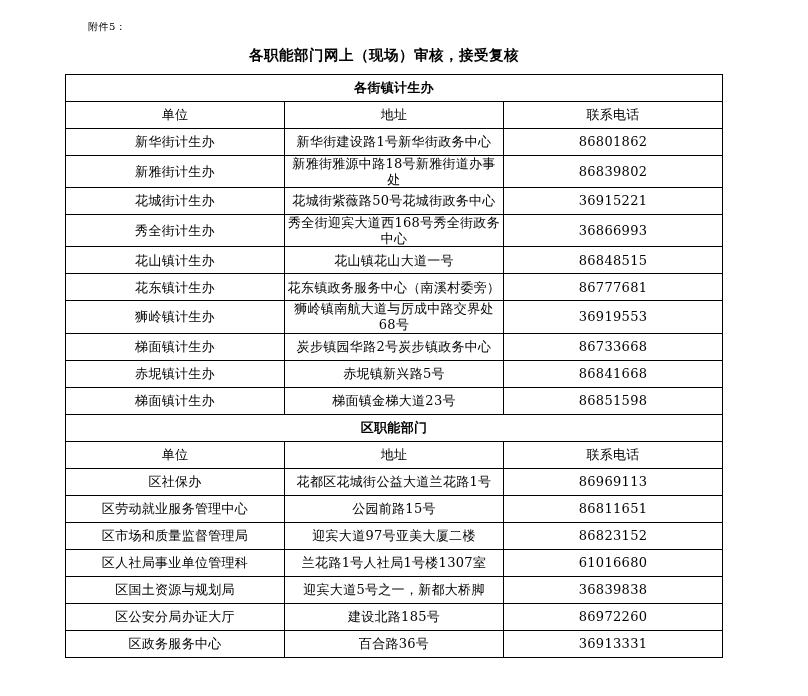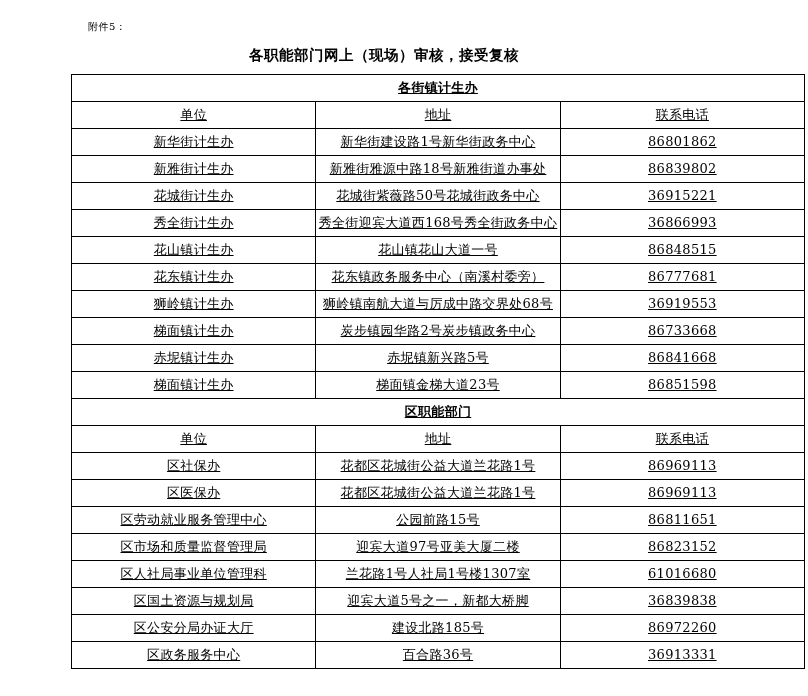--- a/index.html
+++ b/index.html
@@ -29,26 +29,25 @@
     top: 46px;
     width: 658px;
     text-align: center;
     font-size: 14.5px;
     font-weight: bold;
     font-family: Liberation Serif, serif;
     letter-spacing: 0.5px;
   }
   table.main-table {
     position: absolute;
-    left: 71px;
+    left: 65px;
     top: 74px;
-    width: 734px;
+    width: 658px;
     border-collapse: collapse;
     table-layout: fixed;
-    text-decoration: underline;
   }
   table.main-table td {
     border: 1px solid #000000;
     text-align: center;
     vertical-align: middle;
     font-size: 13px;
     font-family: "DejaVu Serif", serif;
     height: 26px;
     padding: 0 2px;
     line-height: 1.2;
@@ -143,25 +142,20 @@
         <td class="col-head c-unit">单位</td>
         <td class="col-head c-addr">地址</td>
         <td class="col-head c-tel">联系电话</td>
       </tr>
       <tr>
         <td class="c-unit">区社保办</td>
         <td class="c-addr">花都区花城街公益大道兰花路1号</td>
         <td class="c-tel tel-cell">86969113</td>
       </tr>
       <tr>
-        <td class="c-unit">区医保办</td>
-        <td class="c-addr">花都区花城街公益大道兰花路1号</td>
-        <td class="c-tel tel-cell">86969113</td>
-      </tr>
-      <tr>
         <td class="c-unit">区劳动就业服务管理中心</td>
         <td class="c-addr">公园前路15号</td>
         <td class="c-tel tel-cell">86811651</td>
       </tr>
       <tr>
         <td class="c-unit">区市场和质量监督管理局</td>
         <td class="c-addr">迎宾大道97号亚美大厦二楼</td>
         <td class="c-tel tel-cell">86823152</td>
       </tr>
       <tr>

